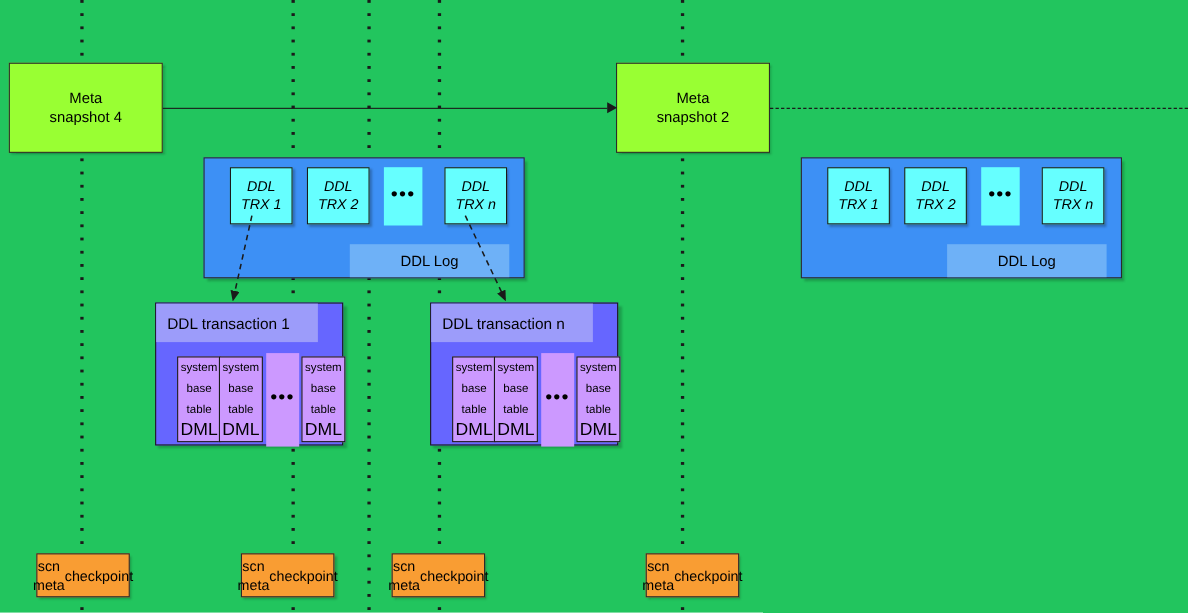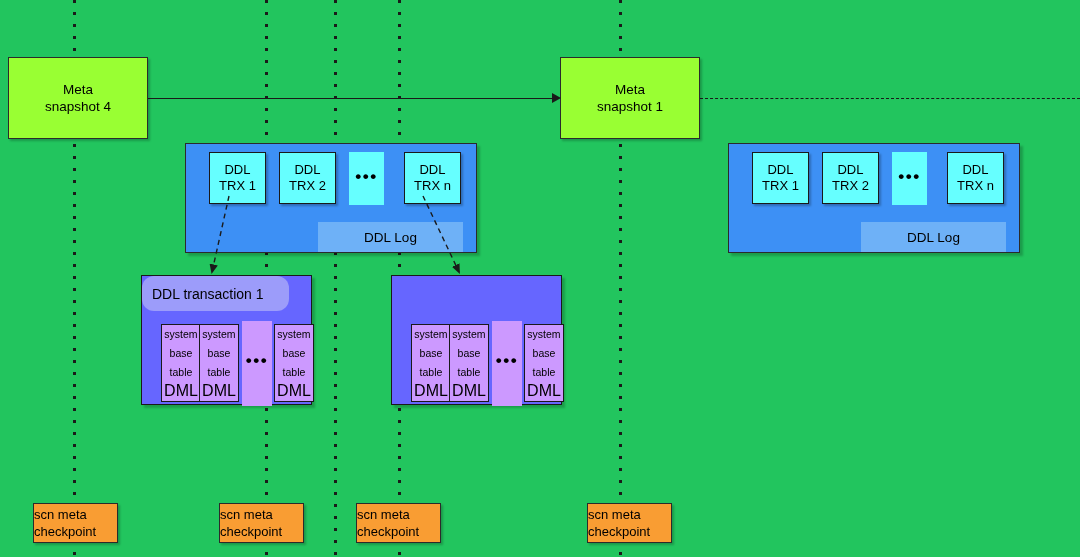--- a/index.html
+++ b/index.html
@@ -76,20 +76,21 @@
     background: #66FFFF;
     border: 1.4px solid #1a1a1a;
     display: flex;
     flex-direction: column;
     align-items: center;
     justify-content: center;
     font-size: 13px;
     line-height: 16px;
     text-align: center;
     box-shadow: 2px 2px 2px rgba(0,0,0,0.25);
+    font-style: italic;
   }
   .ddl-trx.ellipsis {
     border: none;
     box-shadow: none;
     font-size: 17px;
     letter-spacing: 1.5px;
     font-weight: 700;
     padding-bottom: 3px;
   }
   .ddl-log-label {
@@ -107,21 +108,20 @@
     border: 1.4px solid #1a1a1a;
     box-shadow: 3px 3px 2px rgba(0,0,0,0.20);
   }
   .ddl-txn-title {
     position: absolute;
     background: #9C9CFA;
     display: flex;
     align-items: center;
     font-size: 14px;
     padding-left: 10px;
-    border-radius: 12px;
   }
   .sbt {
     position: absolute;
     background: #CC99FF;
     border: 1.4px solid #1a1a1a;
     display: flex;
     flex-direction: column;
     align-items: center;
     justify-content: flex-start;
     font-size: 10.5px;
@@ -144,23 +144,23 @@
   }
 
   
   .ptr-svg { position: absolute; overflow: visible; }
 
   
   .checkpoint {
     background: #F99D33;
     border: 1.4px solid #2b2b2b;
     display: flex;
-    align-items: flex-start;
-    justify-content: center;
-    flex-direction: column;
+    align-items: center;
+    justify-content: center;
+    flex-direction: row;
     font-size: 13px;
     line-height: 17px;
     text-align: center;
     box-shadow: 2px 2px 2px rgba(0,0,0,0.22);
   }
 </style>
 </head>
 <body>
 
 <div id="canvas">
@@ -176,21 +176,21 @@
   <div id="snapshots">
       <div class="abs meta-snapshot" style="left: 8px; top: 57px; width: 140px; height: 82px;">
         <div>
           <div>Meta</div>
           <div>snapshot 4</div>
         </div>
       </div>
       <div class="abs meta-snapshot" style="left: 560px; top: 57px; width: 140px; height: 82px;">
         <div>
           <div>Meta</div>
-          <div>snapshot 1</div>
+          <div>snapshot 2</div>
         </div>
       </div>
     </div>
 
   <div class="hline-solid" id="conn-solid" style="left: 148px; top: 98px; width: 404px;"></div>
   <div class="arrow-head" id="conn-arrow" style="left: 552px; top: 93px;"></div>
   <div class="hline-dashed" id="conn-dashed" style="left: 700px; top: 98px; width: 380px;"></div>
 
   <div id="ddl-logs">
       <div class="abs ddl-log-panel" style="left: 185px; top: 143px; width: 292px; height: 110px;">
@@ -244,20 +244,21 @@
         </div>
         <div class="sbt ellipsis" style="left: 100px; top: 45px; width: 30px; height: 79px;">•••</div>
         <div class="sbt" style="left: 132px; top: 48px; width: 38px; height: 76px;">
           <div>system</div>
           <div>base</div>
           <div>table</div>
           <div class="dml">DML</div>
         </div>
       </div>
       <div class="abs ddl-txn" style="left: 391px; top: 275px; width: 171px; height: 130px;">
+        <div class="ddl-txn-title" style="left: 0px; top: 0px; width: 137px; height: 35px;">DDL transaction n</div>
         <div class="sbt" style="left: 19px; top: 48px; width: 38px; height: 76px;">
           <div>system</div>
           <div>base</div>
           <div>table</div>
           <div class="dml">DML</div>
         </div>
         <div class="sbt" style="left: 57px; top: 48px; width: 38px; height: 76px;">
           <div>system</div>
           <div>base</div>
           <div>table</div>

